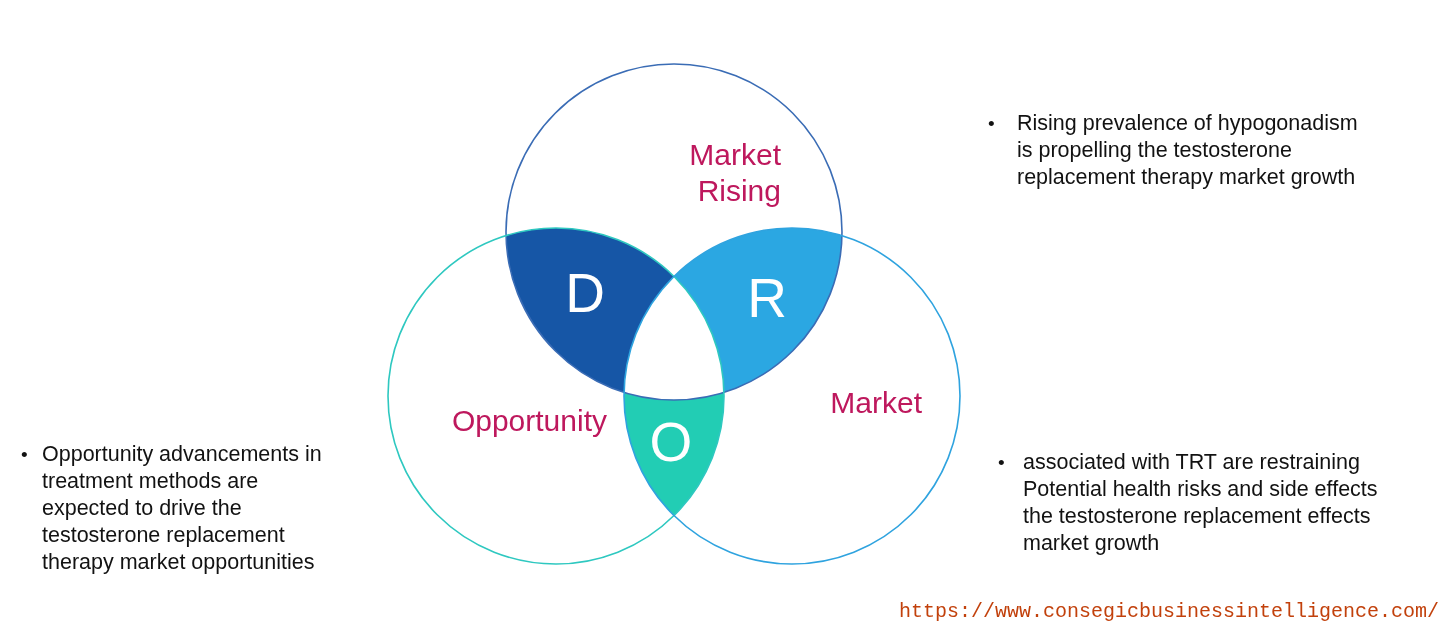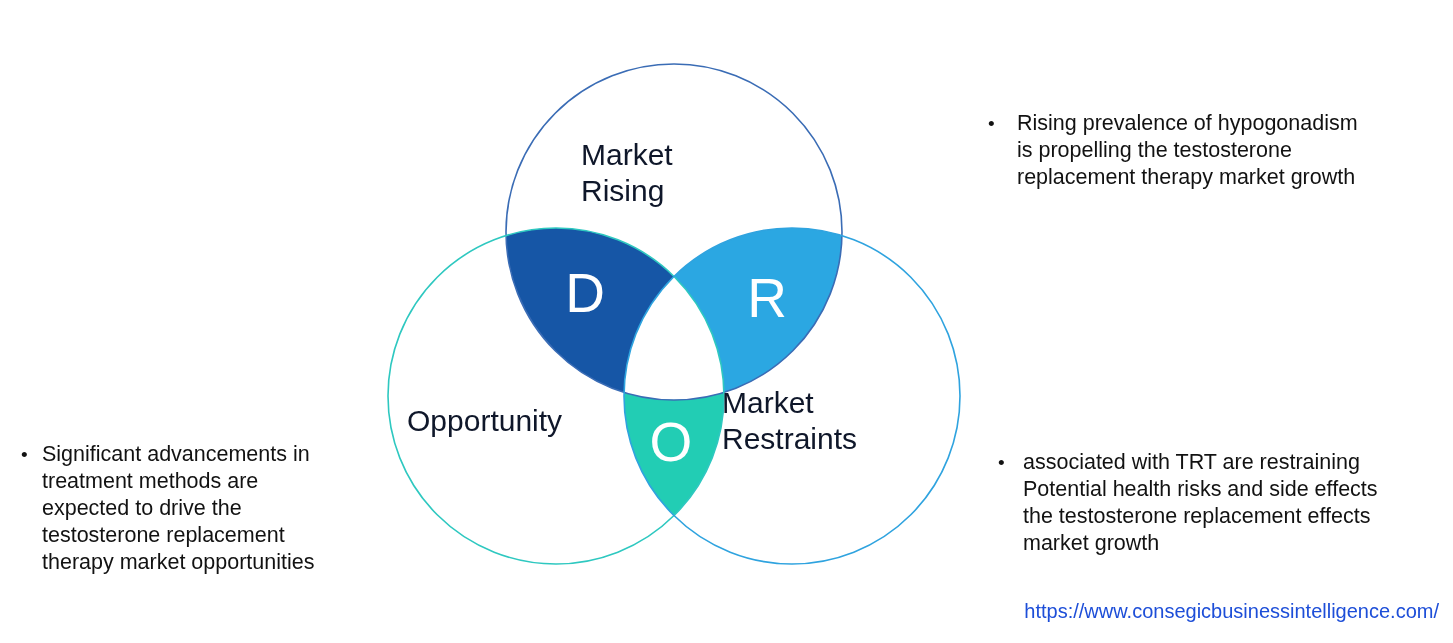--- a/index.html
+++ b/index.html
@@ -25,22 +25,22 @@
     font-size: 55px;
     font-weight: 400;
   }
   .letter-d { left: 545px; top: 257px; }
   .letter-r { left: 727px; top: 262px; }
   .letter-o { left: 631px; top: 406px; }
 
   .vlabel {
     position: absolute;
     width: 200px;
-    text-align: left;
-    color: #0f172a;
+    text-align: right;
+    color: #be185d;
     font-size: 30px;
     line-height: 36px;
     font-weight: 400;
   }
   .vlabel-drivers    { left: 581px; top: 137px; }
   .vlabel-opportunity{ left: 407px; top: 403px; }
   .vlabel-restraints { left: 722px; top: 385px; }
 
   .note {
     position: absolute;
@@ -61,22 +61,23 @@
   .note-opportunity { left: 21px;  top: 441px; }
   .note-opportunity .dot { width: 21px; }
   .note-restraints  { left: 998px; top: 449px; }
   .note-restraints .dot  { width: 25px; }
 
   .source {
     position: absolute;
     top: 600px;
     right: 14px;
     font-size: 20px;
-    color: #1d4ed8;
+    color: #c2410c;
     white-space: nowrap;
+    font-family: Liberation Mono, monospace;
   }
 </style>
 </head>
 <body>
 
 <div class="canvas">
 
   <svg class="venn-svg" width="1453" height="643" viewBox="0 0 1453 643" xmlns="http://www.w3.org/2000/svg">
     <defs>
       <clipPath id="clipTop">
@@ -114,36 +115,35 @@
 
   <div class="vlabel vlabel-drivers">
     <div>Market</div>
     <div>Rising</div>
   </div>
   <div class="vlabel vlabel-opportunity">
     <div>Opportunity</div>
   </div>
   <div class="vlabel vlabel-restraints">
     <div>Market</div>
-    <div>Restraints</div>
   </div>
 
   <div class="note note-drivers">
     <span class="dot">•</span>
     <div>
       <div>Rising prevalence of hypogonadism</div>
       <div>is propelling the testosterone</div>
       <div>replacement therapy market growth</div>
     </div>
   </div>
 
   <div class="note note-opportunity">
     <span class="dot">•</span>
     <div>
-      <div>Significant advancements in</div>
+      <div>Opportunity advancements in</div>
       <div>treatment methods are</div>
       <div>expected to drive the</div>
       <div>testosterone replacement</div>
       <div>therapy market opportunities</div>
     </div>
   </div>
 
   <div class="note note-restraints">
     <span class="dot">•</span>
     <div>

